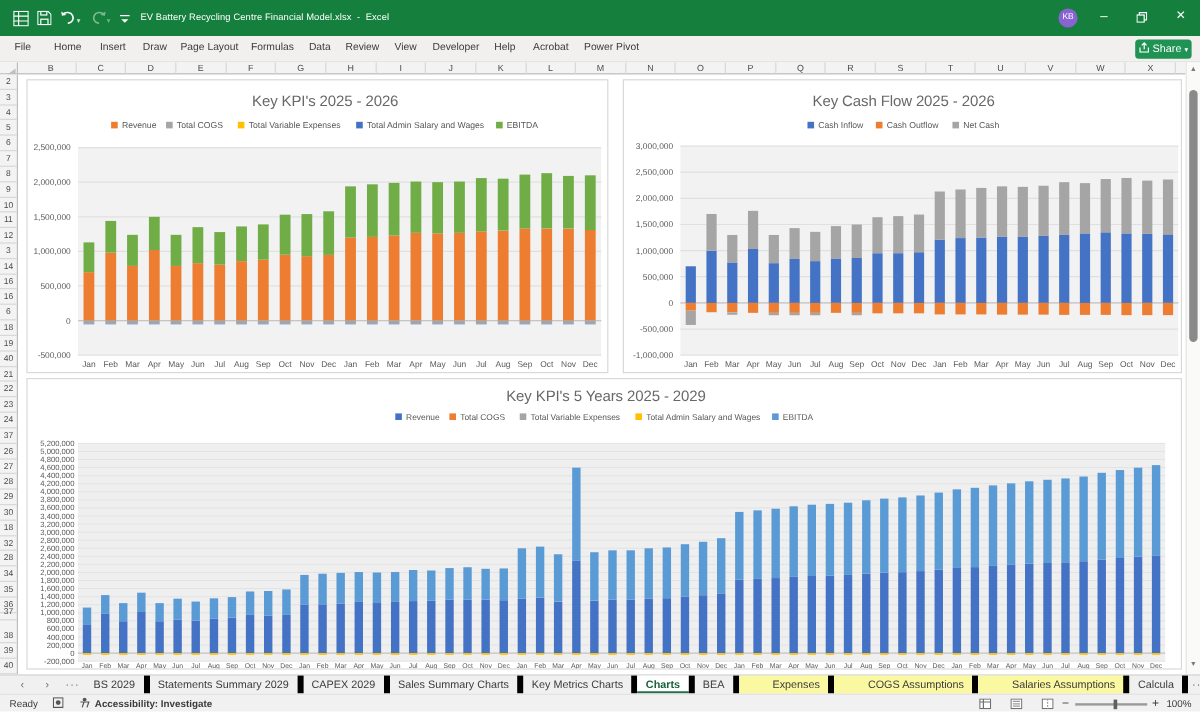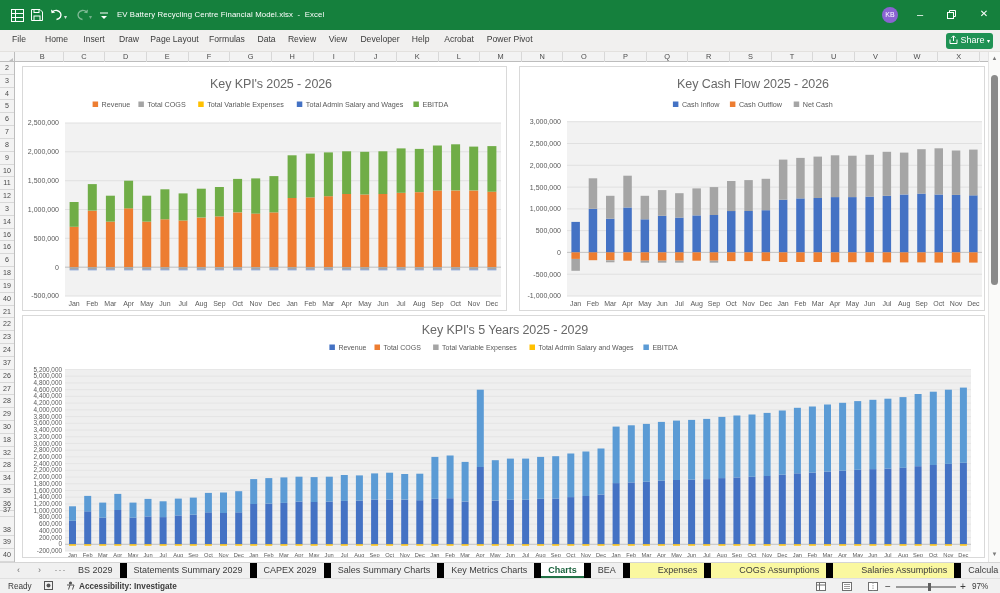--- a/index.html
+++ b/index.html
@@ -16,21 +16,21 @@
 .ch { position:absolute; top:0; height:10px; border-right:1px solid #D8D8D8; color:#4a4a4a; font-size:7.4px; text-align:center; line-height:10px; }
 .corner { position:absolute; left:0; top:52px; width:15px; height:10px; background:#F3F3F3; border-right:1px solid #BDBDBD; border-bottom:1px solid #BDBDBD; }
 .rowhdrs { position:absolute; left:0; top:62px; width:15px; height:500px; background:#F3F3F3; border-right:1px solid #BDBDBD; }
 .rh { position:absolute; left:0; width:14px; border-bottom:1px solid #D8D8D8; color:#4a4a4a; font-size:7.1px; text-align:center; }
 .grid { position:absolute; left:15px; top:62px; width:973px; height:500px; background:#fff; }
 .vscroll { position:absolute; left:988px; top:52px; width:12px; height:510px; background:#FAFAF9; border-left:1px solid #E4E4E4; }
 .vhandle { position:absolute; left:2px; top:23px; width:7px; height:210px; background:#8A8A8A; border-radius:4px; }
 .varrow { position:absolute; left:0; width:11px; text-align:center; color:#7b7b7b; font-size:6px; }
 .tabbar { position:absolute; left:0; top:562px; width:100%; height:16px; background:#F0F0F0; border-top:1px solid #D5D5D5; display:flex; align-items:stretch; font-size:9px; color:#3b3b3b; padding-left:8px; }
 .tnav { width:21px; text-align:center; line-height:15px; color:#6e6e6e; font-size:9px; flex:none; }
-.stab { padding:0 7px; line-height:15px; border-right:7px solid #000000; white-space:nowrap; flex:none; }
+.stab { padding:0 7px; line-height:15px; border-right:5px solid #000000; white-space:nowrap; flex:none; }
 .stab.active { background:#fff; color:#18613B; font-weight:bold; box-shadow:inset 0 -2px 0 #217346; }
 .stab.yellow { background:#FAF8A0;padding-left:28px; }
 .statusbar { position:absolute; left:0; top:578px; width:100%; height:26px; background:#F1F1F1; border-top:1px solid #E0E0E0; font-size:8.2px; color:#3b3b3b; }
 .sbi { position:absolute; top:3px; }
 </style></head>
 <body>
 <div id="app">
   <div class="titlebar">
     <svg width="13" height="13" viewBox="0 0 13 13" style="position:absolute;left:11px;top:9px">
         <rect x="0.5" y="0.5" width="12" height="12" fill="none" stroke="#fff" stroke-width="1"></rect>
@@ -795,14 +795,14 @@
           <line x1="2" y1="6.5" x2="8" y2="6.5" stroke="#9a9a9a"></line>
         </svg></span>
     <span class="sbi" style="left:868px;top:3px"><svg width="10" height="9">
           <rect x="0.5" y="0.5" width="9" height="8" fill="#fff" stroke="#707070"></rect>
           <line x1="5" y1="0.5" x2="5" y2="8.5" stroke="#9a9a9a" stroke-dasharray="1.5,1"></line>
         </svg></span>
     <span class="sbi" style="left:885px;top:2px;font-size:10px">−</span>
     <span class="sbi" style="left:896px;top:7px;width:60px;height:2px;background:#9a9a9a"></span>
     <span class="sbi" style="left:928px;top:4px;width:3px;height:8px;background:#5f5f5f"></span>
     <span class="sbi" style="left:960px;top:2px;font-size:10px">+</span>
-    <span class="sbi" style="left:972px">97%</span>
+    <span class="sbi" style="left:972px">100%</span>
   </div>
 </div>
 </body></html>

